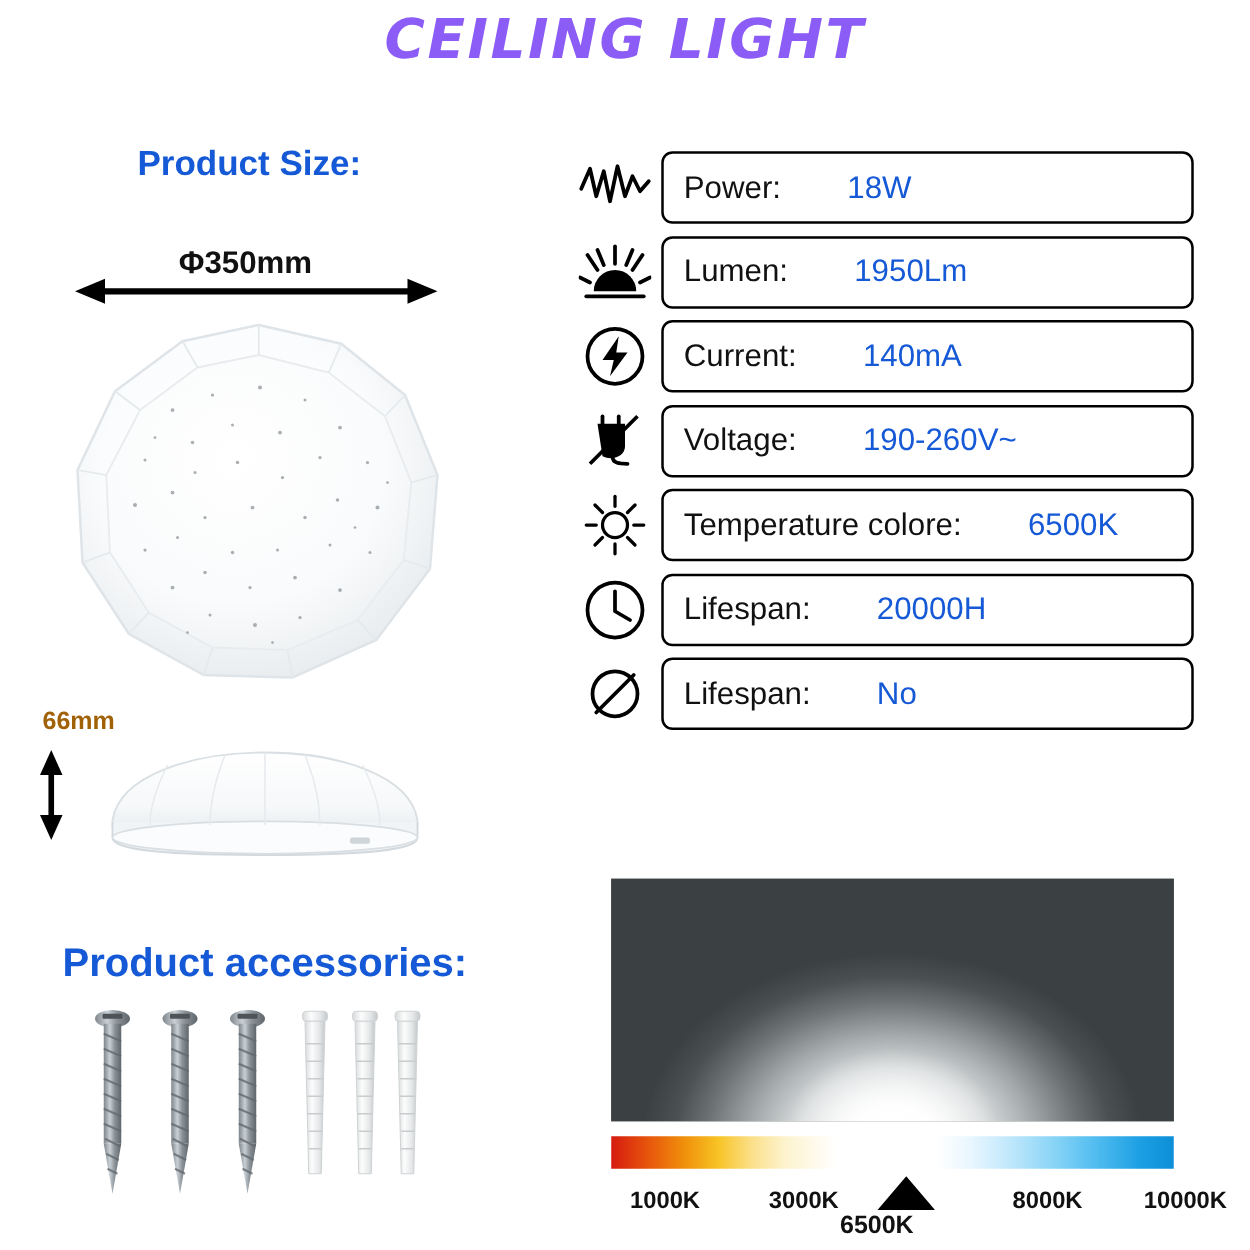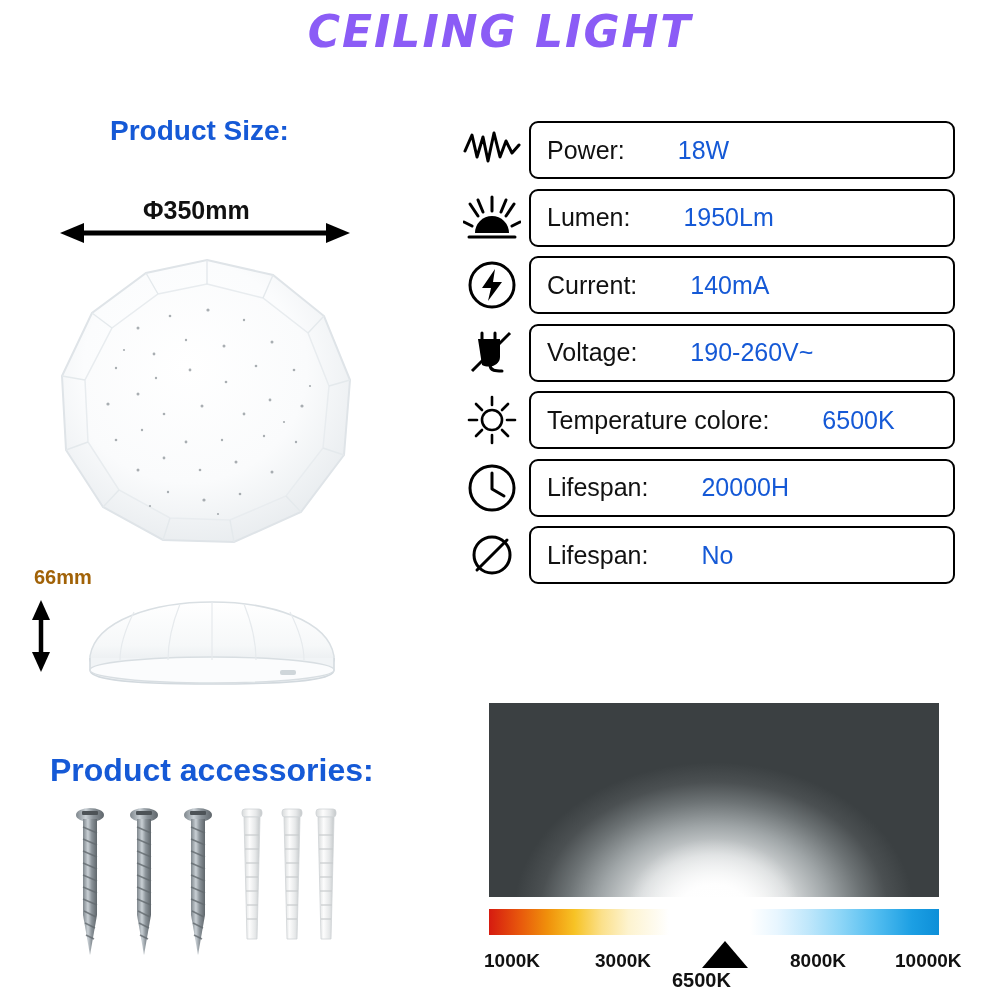--- a/index.html
+++ b/index.html
@@ -130,20 +130,21 @@
   .kelvin-labels {
     position: absolute;
     left: 470px; top: 950px;
     width: 500px; height: 24px;
   }
   .kelvin-labels span {
     position: absolute;
     font-size: 19px;
     font-weight: bold;
     color: #111;
+    margin-left: 20px;
   }
   .kl-0 { left: 14px; }
   .kl-1 { left: 125px; }
   .kl-2 { left: 320px; }
   .kl-3 { left: 425px; }
   .marker-tri {
     position: absolute;
     left: 702px; top: 941px;
     width: 0; height: 0;
     border-left: 23px solid transparent;

